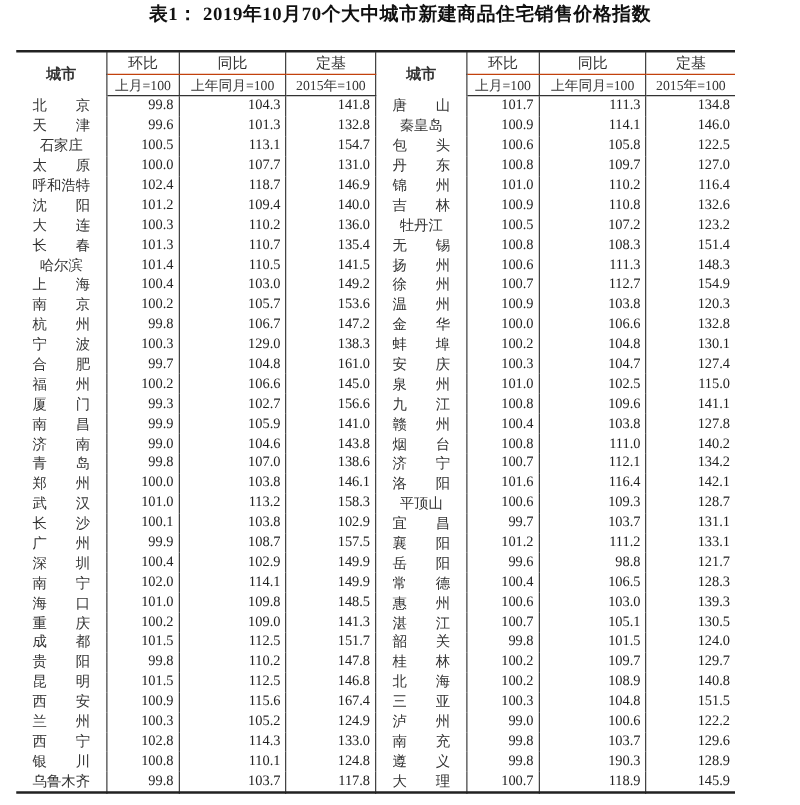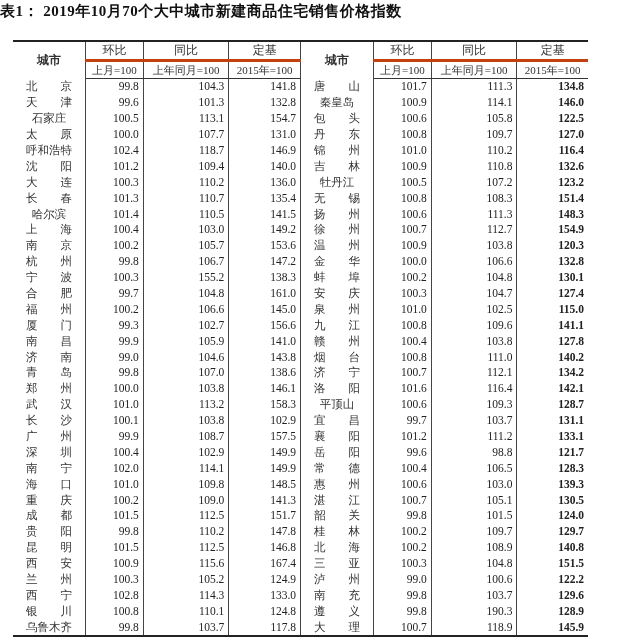--- a/index.html
+++ b/index.html
@@ -1,32 +1,32 @@
 <!DOCTYPE html>
 <html><head>
 <meta charset="utf-8">
 <style>
   html, body { margin:0; padding:0; background:#fff; }
   body { width:640px; height:644px; position:relative; overflow:hidden;
          font-family:"Liberation Serif","DejaVu Serif",serif; color:#222; }
-  .title { position:absolute; top:2px; left:0; width:640px; text-align:left;
+  .title { position:absolute; top:2px; left:0; width:640px; text-align:center;
            font-size:15px; font-weight:bold; letter-spacing:0.5px; color:#111; }
   table.price { position:absolute; top:40px; left:13px; width:575px;
                 border-collapse:collapse; font-size:11.5px; }
   table.price { border-top:2px solid #222; border-bottom:2px solid #222; }
   table.price th { font-weight:normal; font-size:12px; color:#333; height:15px; padding:0; }
   table.price th.city-h { width:72px; border-right:1px solid #444;font-weight:bold; }
-  table.price th.grp { border-right:1px solid #444; border-bottom:3px solid #c2410c; height:16px; }
+  table.price th.grp { border-right:1px solid #444; border-bottom:1px solid #c2410c; height:16px; }
   table.price th.sub { border-right:1px solid #444; font-size:11px; height:16px; }
   table.price th.last { border-right:none; }
   table.price thead tr:last-child th { border-bottom:1px solid #333;margin-left:48px; }
   table.price td { height:15.9px; padding:0 4px; line-height:15px; }
   td.city { text-align:center; letter-spacing:0; font-family:"DejaVu Sans",sans-serif; font-size:11.5px; color:#333; border-right:1px solid #444; }
   td.num { text-align:right; border-right:1px solid #444; }
-  td.num.last { border-right:none;font-weight:bold; }
+  td.num.last { border-right:none; }
 </style>
 </head>
 <body>
 
 <div class="title">表1： 2019年10月70个大中城市新建商品住宅销售价格指数</div>
 
 <table class="price">
   <thead>
     <tr>
       <th class="city-h" rowspan="2">城市</th>
@@ -164,21 +164,21 @@
         <td class="num">106.7</td>
         <td class="num">147.2</td>
         <td class="city">金　　华</td>
         <td class="num">100.0</td>
         <td class="num">106.6</td>
         <td class="num last">132.8</td>
       </tr>
       <tr>
         <td class="city">宁　　波</td>
         <td class="num">100.3</td>
-        <td class="num">155.2</td>
+        <td class="num">129.0</td>
         <td class="num">138.3</td>
         <td class="city">蚌　　埠</td>
         <td class="num">100.2</td>
         <td class="num">104.8</td>
         <td class="num last">130.1</td>
       </tr>
       <tr>
         <td class="city">合　　肥</td>
         <td class="num">99.7</td>
         <td class="num">104.8</td>

